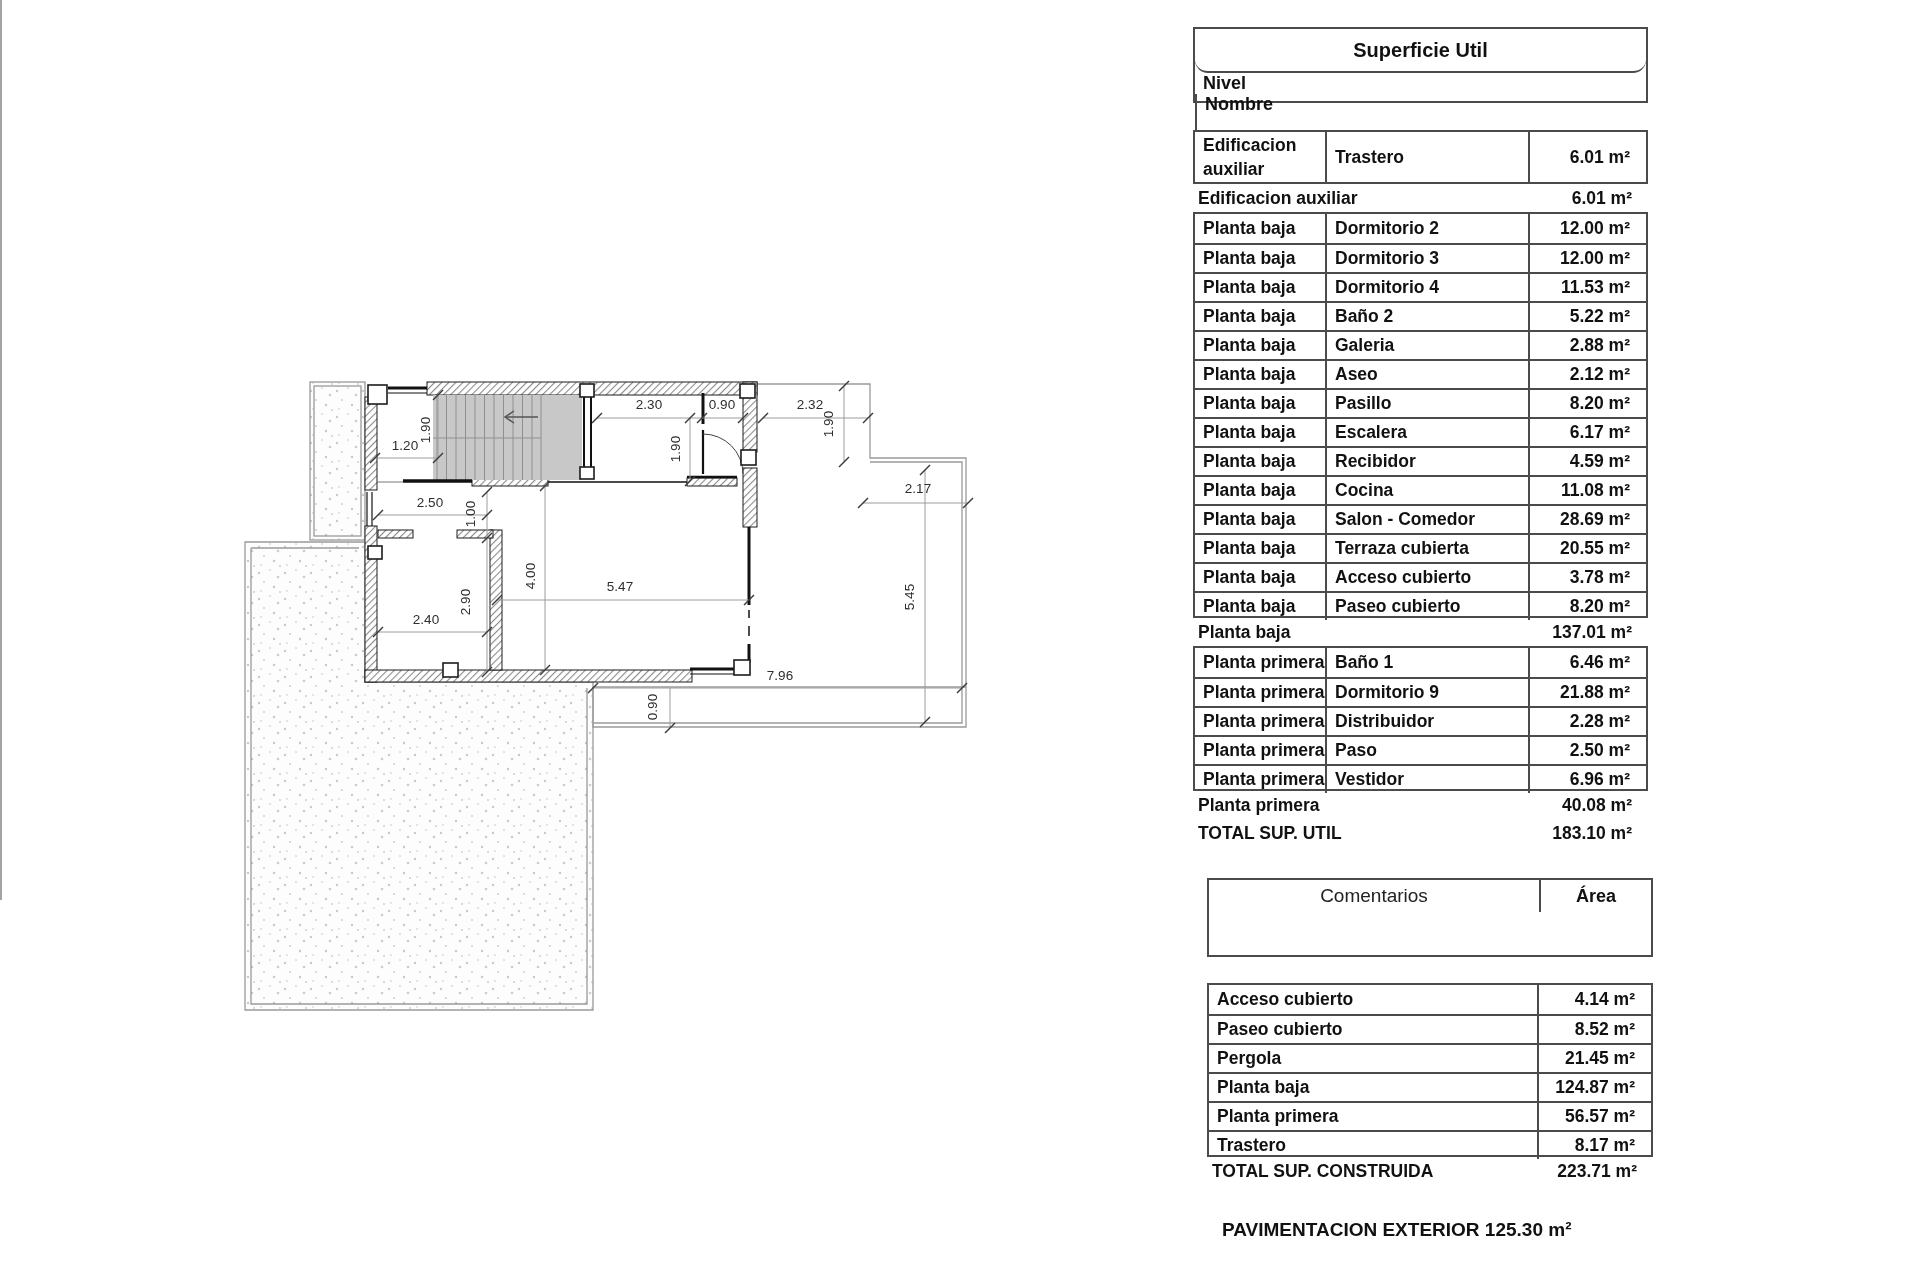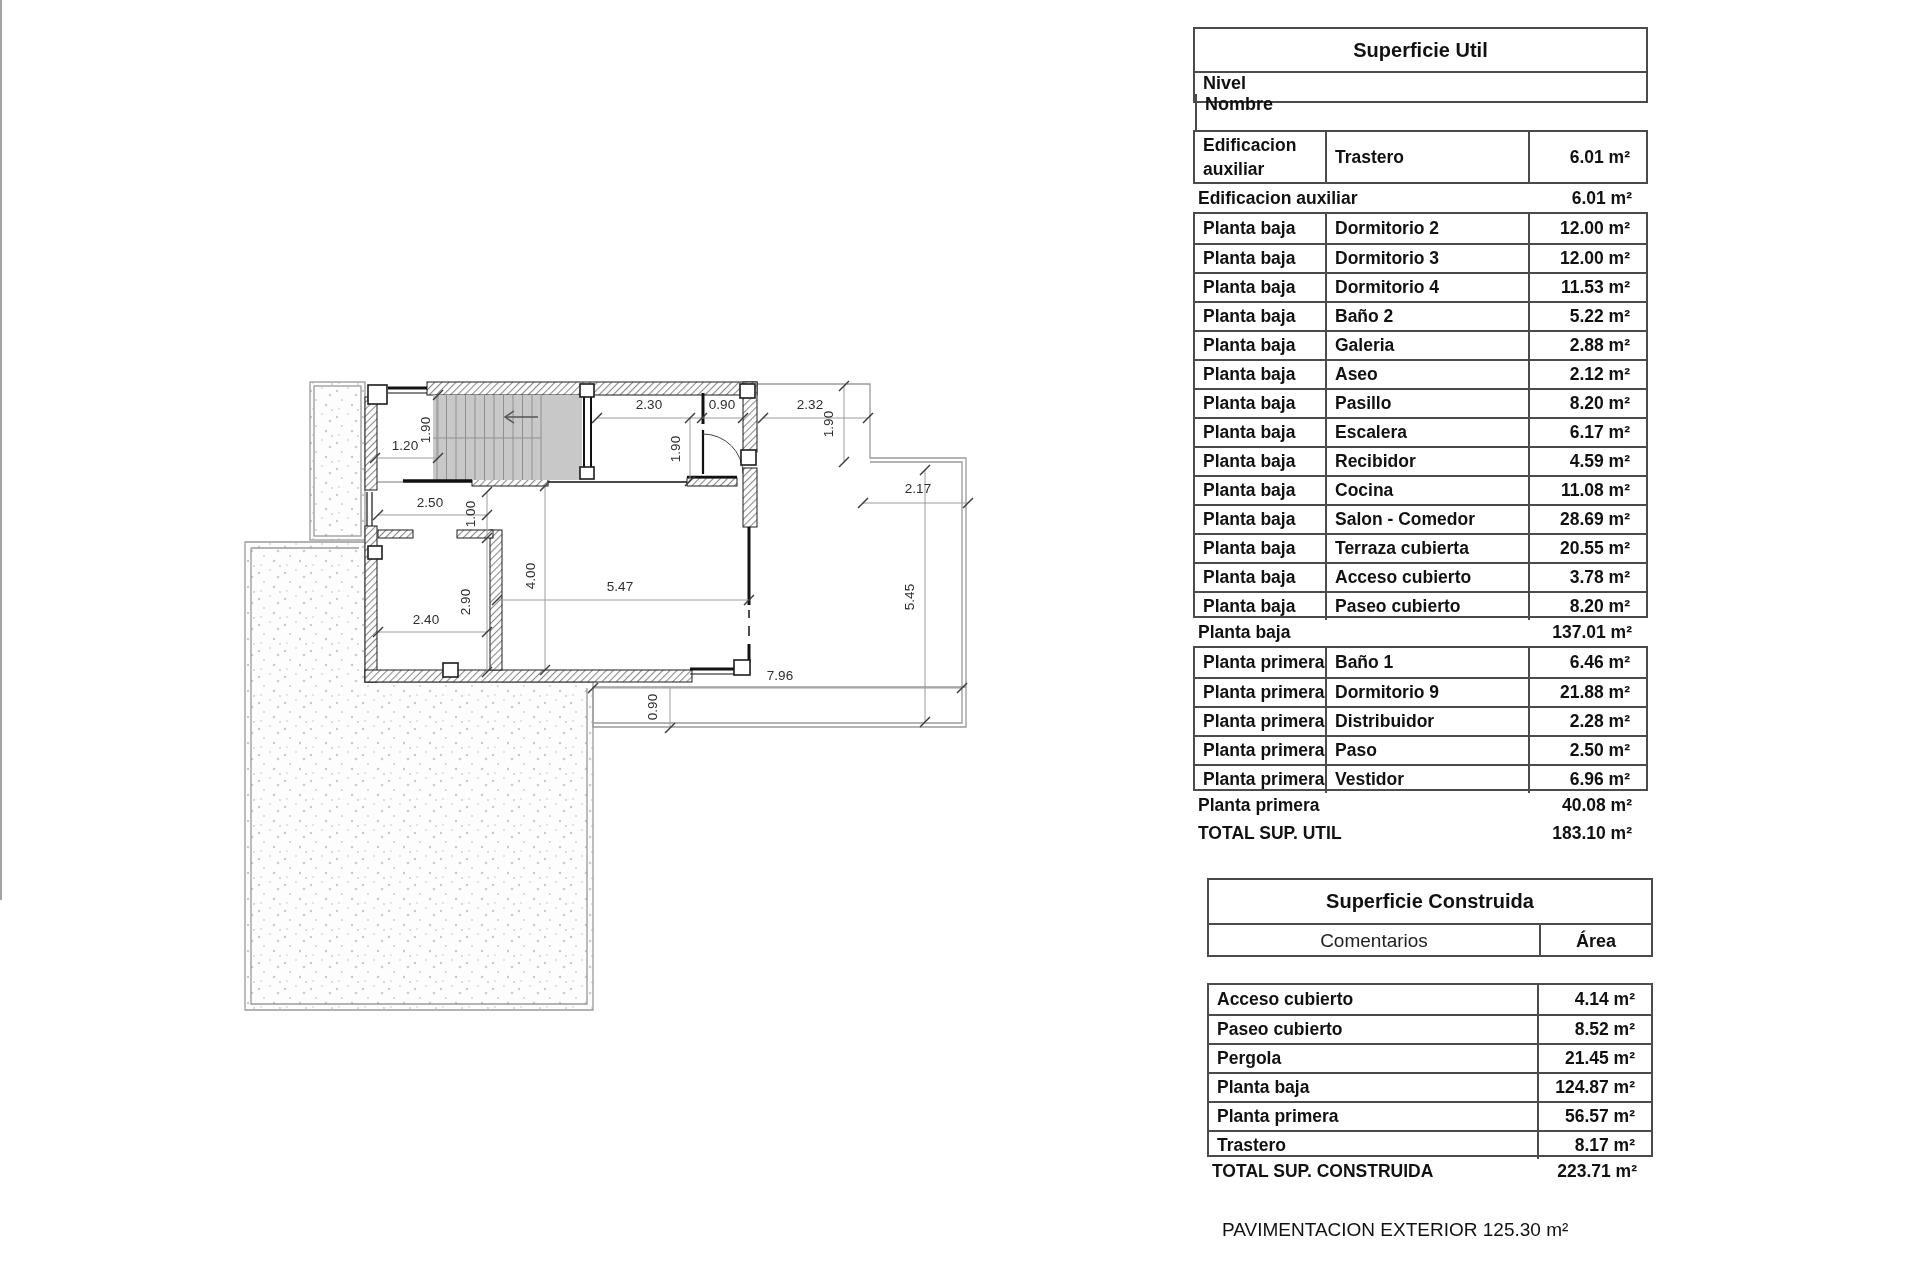--- a/index.html
+++ b/index.html
@@ -2,41 +2,41 @@
 <html><head>
 <meta charset="utf-8">
 <style>
   html,body{margin:0;padding:0;background:#ffffff;}
   body{width:1920px;height:1280px;position:relative;overflow:hidden;
        font-family:"Liberation Sans",sans-serif;color:#111;}
   .abs{position:absolute;}
   
   .tbox{position:absolute;border:2px solid #4b4b4b;background:#fff;box-sizing:border-box;}
   .t-title{font-weight:bold;font-size:20px;display:flex;align-items:center;justify-content:center;
-           border-bottom:2px solid #4b4b4b;box-sizing:border-box;}
+           border-bottom:2px solid #4b4b4b;box-sizing:border-box;border-radius:13px;}
   .t-headrow{display:flex;box-sizing:border-box;}
   .hc{font-weight:bold;font-size:18px;display:flex;align-items:center;box-sizing:border-box;padding:0 8px;}
   .hc.sep{border-left:2px solid #4b4b4b;}
   .hc.center{justify-content:center;padding:16px;}
   .hc.regular{font-weight:normal;font-size:19px;color:#222;}
   .trow{display:flex;height:29px;box-sizing:border-box;}
   .trow + .trow{border-top:2px solid #4b4b4b;}
   .cell{font-weight:bold;font-size:17.5px;display:flex;align-items:center;box-sizing:border-box;
         padding:0 0 0 8px;white-space:nowrap;overflow:hidden;}
   .t1 .c1{width:132px;border-right:2px solid #4b4b4b;}
   .t1 .c2{width:203px;border-right:2px solid #4b4b4b;}
   .t1 .c3{flex:1;justify-content:flex-end;padding:0 16px 0 0;}
   .t2 .c1{width:330px;border-right:2px solid #4b4b4b;}
   .t2 .c2{flex:1;justify-content:flex-end;padding:0 16px 0 4px;}
   .aux .trow{height:100%;}
   .aux .c1{line-height:24px;white-space:normal;padding-top:1px;align-items:flex-start;}
   .sumrow{position:absolute;display:flex;align-items:center;font-weight:bold;font-size:17.5px;
           box-sizing:border-box;padding-left:5px;}
   .sumrow .sv{margin-left:auto;padding-right:16px;}
-  .footer-line{position:absolute;font-weight:normal;font-size:19px;white-space:nowrap;text-align:center;}
+  .footer-line{position:absolute;font-weight:bold;font-size:19px;white-space:nowrap;text-align:center;}
   .edge-line{position:absolute;left:0;top:0;width:2px;height:900px;background:#a3a3a3;}
 </style>
 </head>
 <body>
 
 <div class="edge-line"></div>
 
 <svg class="abs" style="left:230px;top:360px;" width="760" height="660" viewBox="0 0 760 660">
   <defs>
     <pattern id="hatch" width="5" height="5" patternUnits="userSpaceOnUse" patternTransform="rotate(45)">
@@ -341,21 +341,20 @@
   <span>Planta primera</span>
   <span class="sv">40.08 m²</span>
 </div>
 
 <div class="sumrow" style="left:1193px;top:819px;width:455px;height:28px;gap:24px;">
   <span>TOTAL SUP. UTIL</span>
   <span class="sv">183.10 m²</span>
 </div>
 
 <div class="tbox t2" style="left:1207px;top:878px;width:446px;height:79px;">
-  <div class="t-title" style="height:45px;">Superficie Construida</div>
   <div class="t-headrow" style="height:30px;">
     <div class="hc regular center" style="width:330px;">Comentarios</div>
     <div class="hc sep center" style="flex:1;">Área</div>
   </div>
 </div>
 
 <div class="tbox t2" style="left:1207px;top:983px;width:446px;height:174px;">
     <div class="trow">
       <div class="cell c1">Acceso cubierto</div>
       <div class="cell c2">4.14 m²</div>

